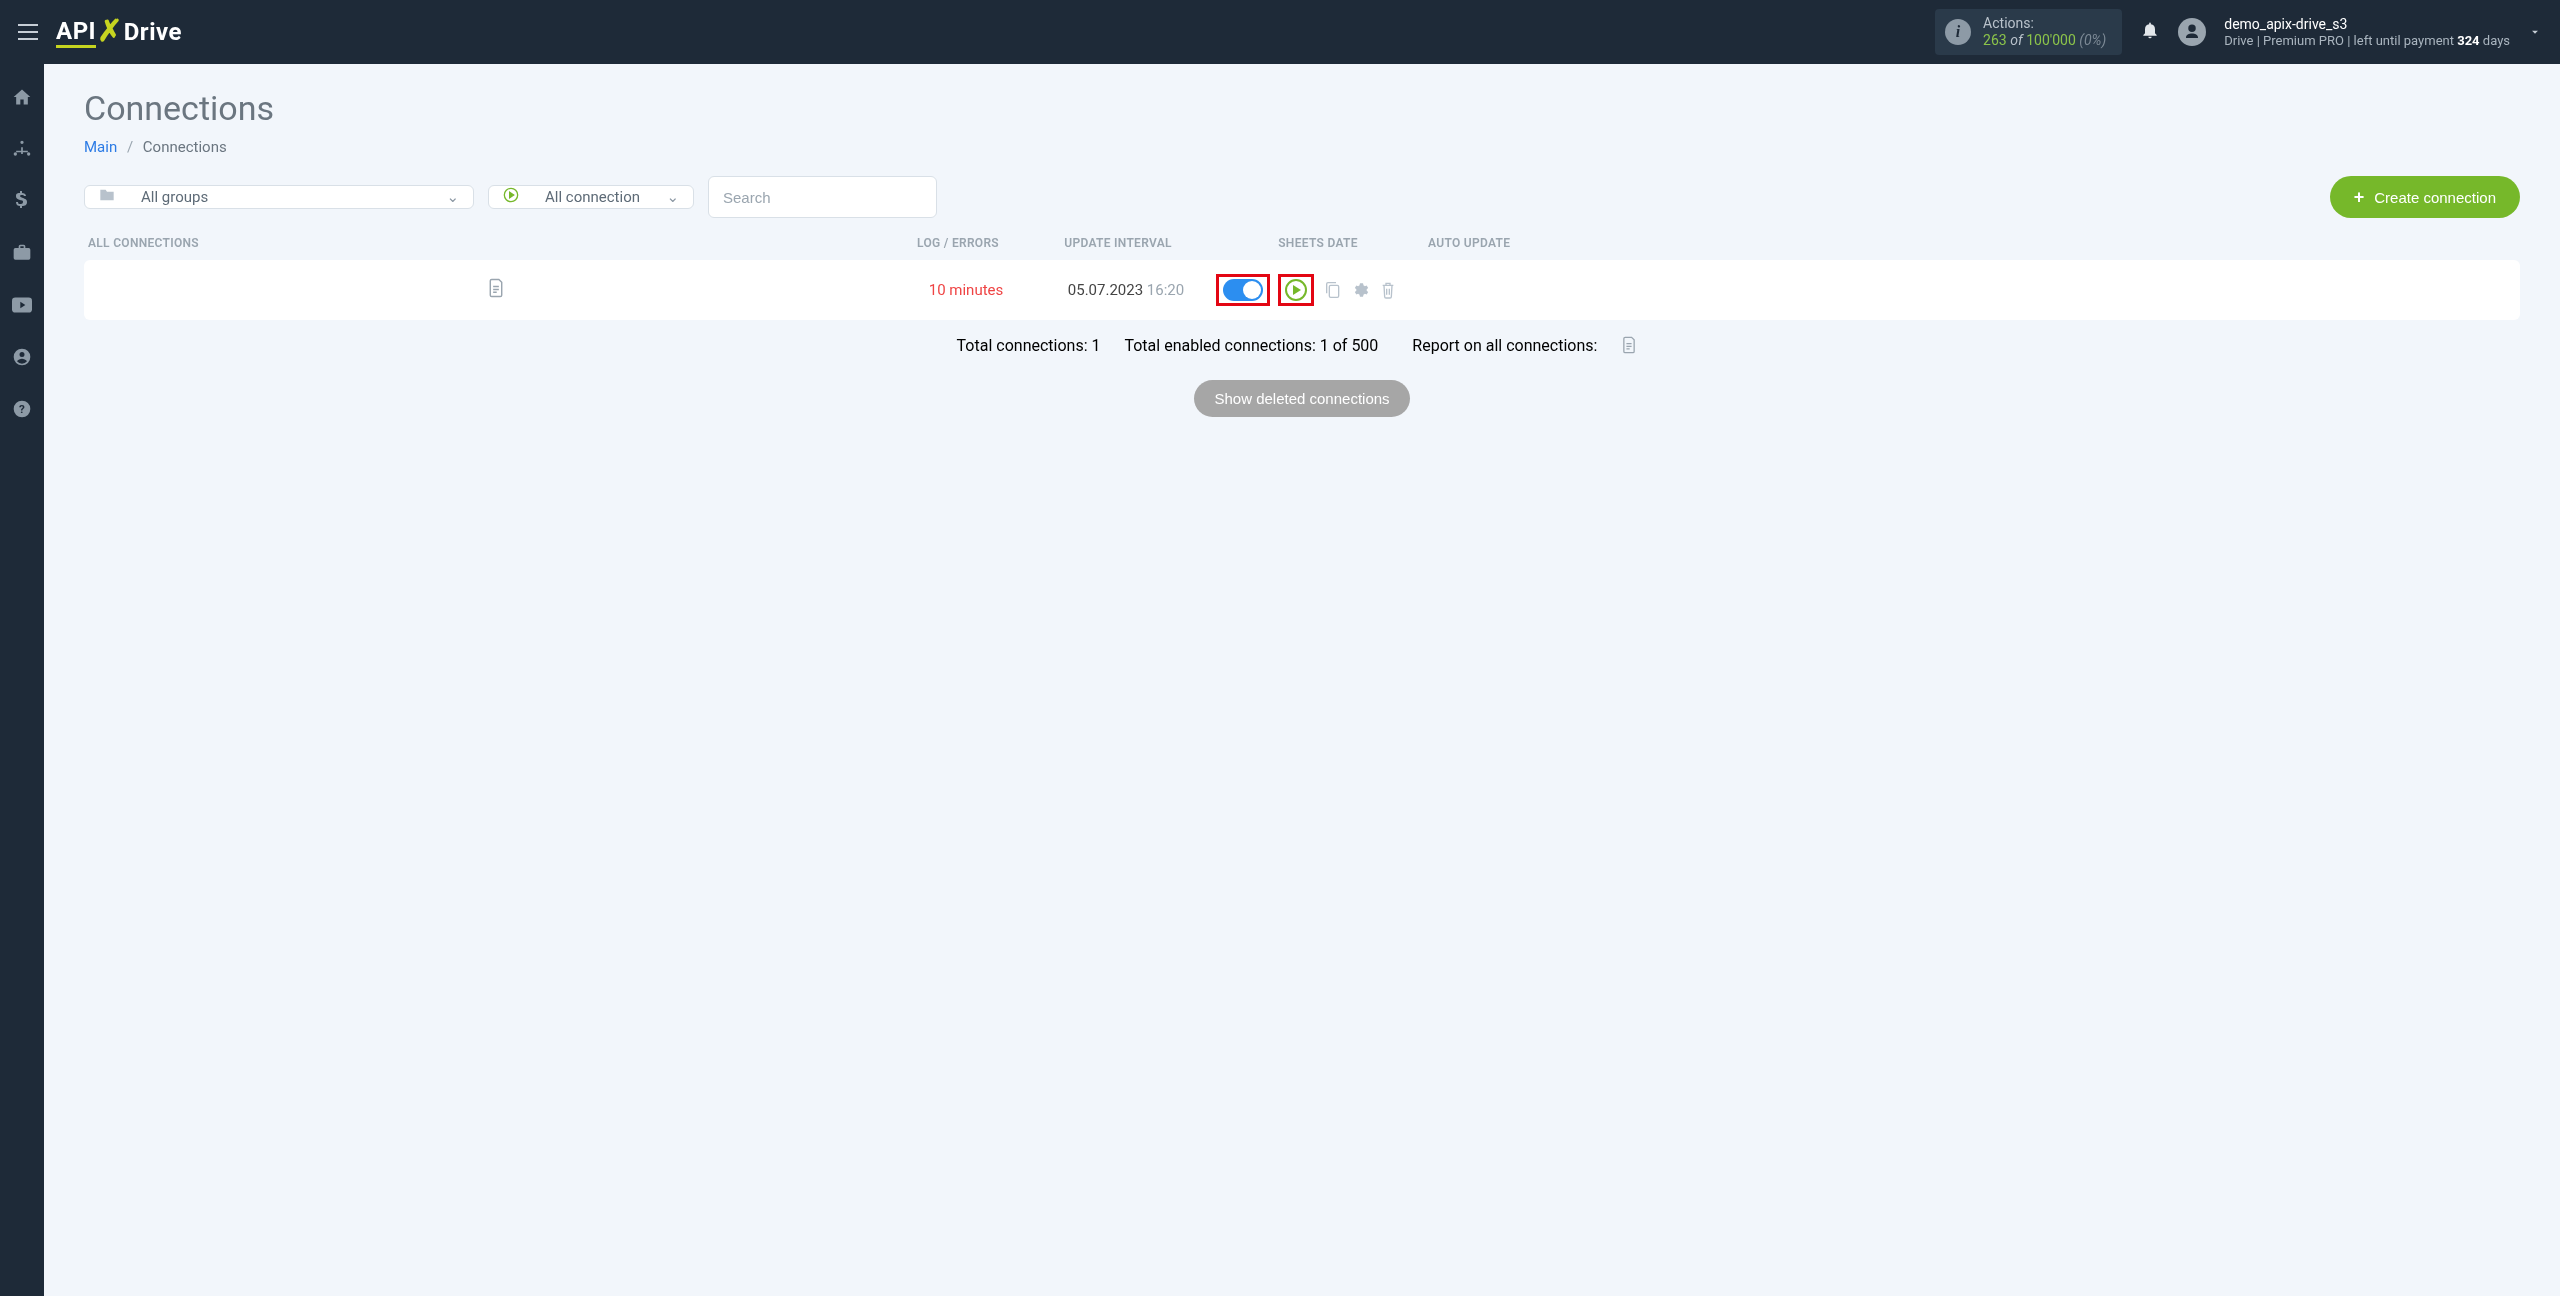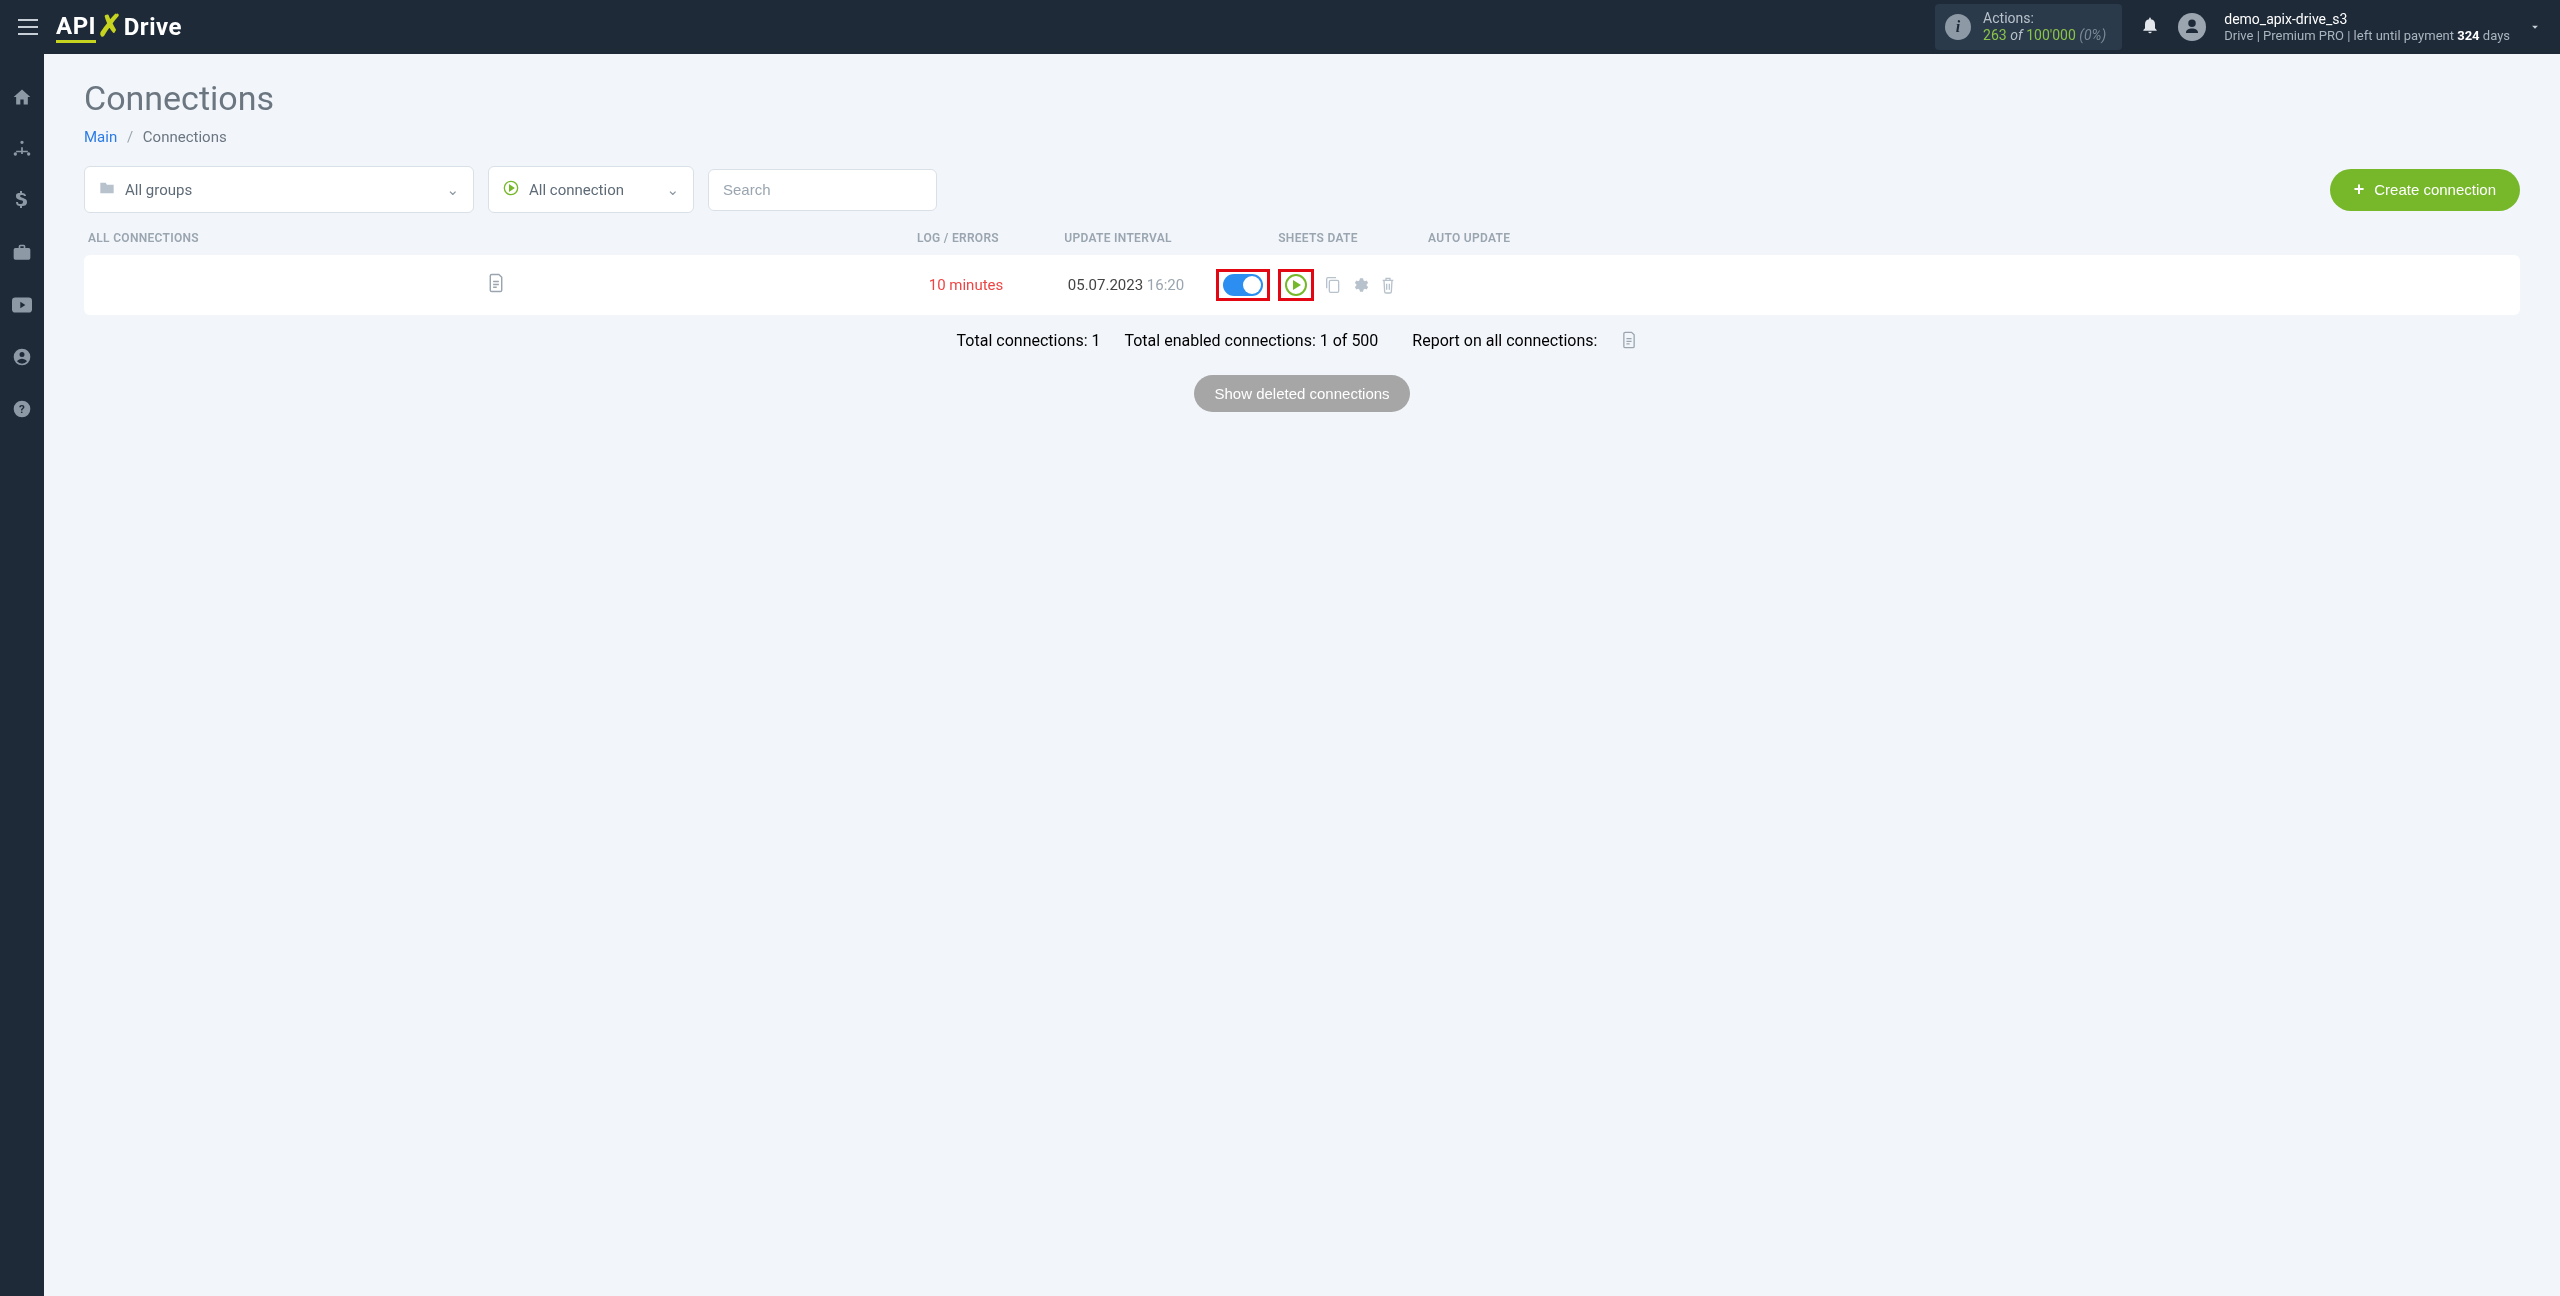--- a/index.html
+++ b/index.html
@@ -1,17 +1,17 @@
 <!DOCTYPE html>
 <html><head>
 <meta charset="utf-8">
 <style>
 * { box-sizing: border-box; margin: 0; padding: 0; }
 body { font-family: -apple-system, BlinkMacSystemFont, "Segoe UI", Roboto, Helvetica, Arial, sans-serif; background: #f2f6fb; color: #333; }
-.topbar { height: 54px; background: #1e2a38; display: flex; align-items: center; padding: 0 18px; position: relative; }
+.topbar { height: 64px; background: #1e2a38; display: flex; align-items: center; padding: 0 18px; position: relative; }
 .hamburger { width: 20px; height: 16px; display: flex; flex-direction: column; justify-content: space-between; cursor: pointer; margin-right: 18px; }
 .hamburger span { display: block; height: 2px; background: #c7ced6; }
 .logo { display: flex; align-items: center; font-weight: 700; font-size: 24px; color: #fff; letter-spacing: 0.5px; }
 .logo .logo-x { color: #c6d420; font-size: 30px; font-weight: 700; margin: 0 1px; transform: translateY(-2px); }
 .logo .underline { border-bottom: 3px solid #c6d420; }
 .top-right { margin-left: auto; display: flex; align-items: center; gap: 18px; }
 .actions-box { background: #2a3a4a; border-radius: 4px; padding: 6px 16px 6px 10px; display: flex; align-items: center; gap: 12px; }
 .info-circle { width: 26px; height: 26px; border-radius: 50%; background: #8d9aa6; display: flex; align-items: center; justify-content: center; color: #1e2a38; font-weight: 700; font-style: italic; font-family: Georgia, serif; }
 .actions-text { font-size: 14px; color: #b9c2cb; line-height: 1.2; }
 .actions-text .count { color: #8bc34a; }
@@ -28,21 +28,21 @@
 .sidebar { position: fixed; left: 0; top: 54px; bottom: 0; width: 44px; background: #1e2a38; display: flex; flex-direction: column; align-items: center; padding-top: 32px; gap: 30px; }
 .sidebar .nav-item { color: #8d9aa6; cursor: pointer; width: 22px; height: 22px; display: flex; align-items: center; justify-content: center; }
 
 .main { margin-left: 44px; padding: 24px 40px; }
 h1 { font-size: 34px; color: #6b7680; font-weight: 400; margin-bottom: 10px; }
 .breadcrumb { font-size: 15px; color: #6b7680; margin-bottom: 20px; }
 .breadcrumb a { color: #2c7be5; text-decoration: none; }
 .breadcrumb .sep { margin: 0 6px; color: #9aa5af; }
 
 .filters-row { display: flex; gap: 14px; align-items: center; margin-bottom: 18px; }
-.dropdown { background: #fff; border: 1px solid #d9e0e7; border-radius: 6px; height: 47px; padding: 0 14px; display: flex; align-items: center; gap: 10px; min-width: 206px; cursor: pointer; color: #5e6b77; font-size: 15px; position: relative; }
+.dropdown { background: #fff; border: 1px solid #d9e0e7; border-radius: 6px; height: 24px; padding: 0 14px; display: flex; align-items: center; gap: 26px; min-width: 206px; cursor: pointer; color: #5e6b77; font-size: 15px; position: relative; }
 .dropdown.wide { min-width: 390px; }
 .dropdown .chev { margin-left: auto; color: #8a96a2; }
 .dropdown .folder-ic { color: #b8c2cc; }
 .dropdown .play-ic { color: #76b82a; }
 .search-input { background: #fff; border: 1px solid #d9e0e7; border-radius: 6px; height: 42px; padding: 0 14px; min-width: 198px; font-size: 15px; color: #5e6b77; outline: none; }
 .search-input::placeholder { color: #9aa5af; }
 .create-btn { margin-left: auto; background: #76b82a; color: #fff; border: none; border-radius: 22px; height: 42px; padding: 0 24px; font-size: 15px; display: flex; align-items: center; gap: 10px; cursor: pointer; }
 .create-btn .plus { font-size: 18px; font-weight: 700; }
 
 .table-head { display: grid; grid-template-columns: 800px 140px 180px 220px 1fr; padding: 0 4px 10px; font-size: 12px; color: #9aa5af; font-weight: 600; letter-spacing: 0.3px; }

